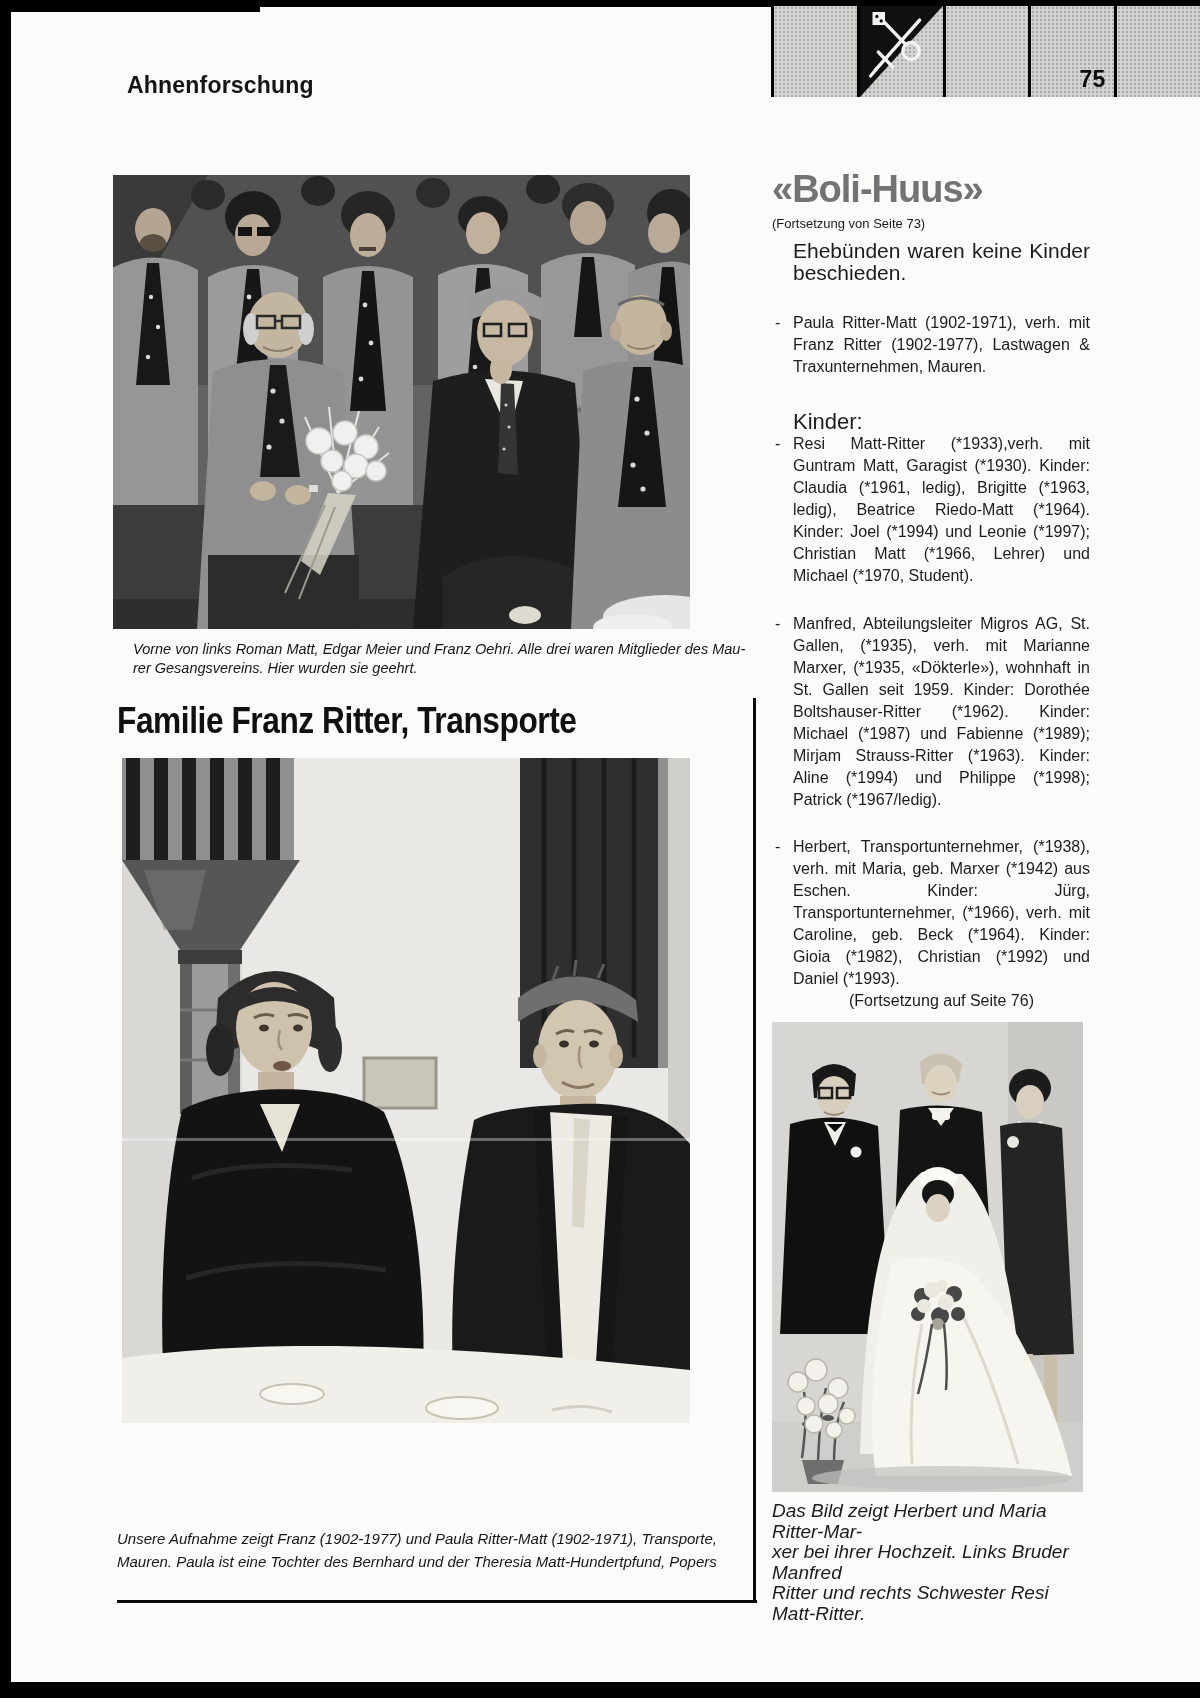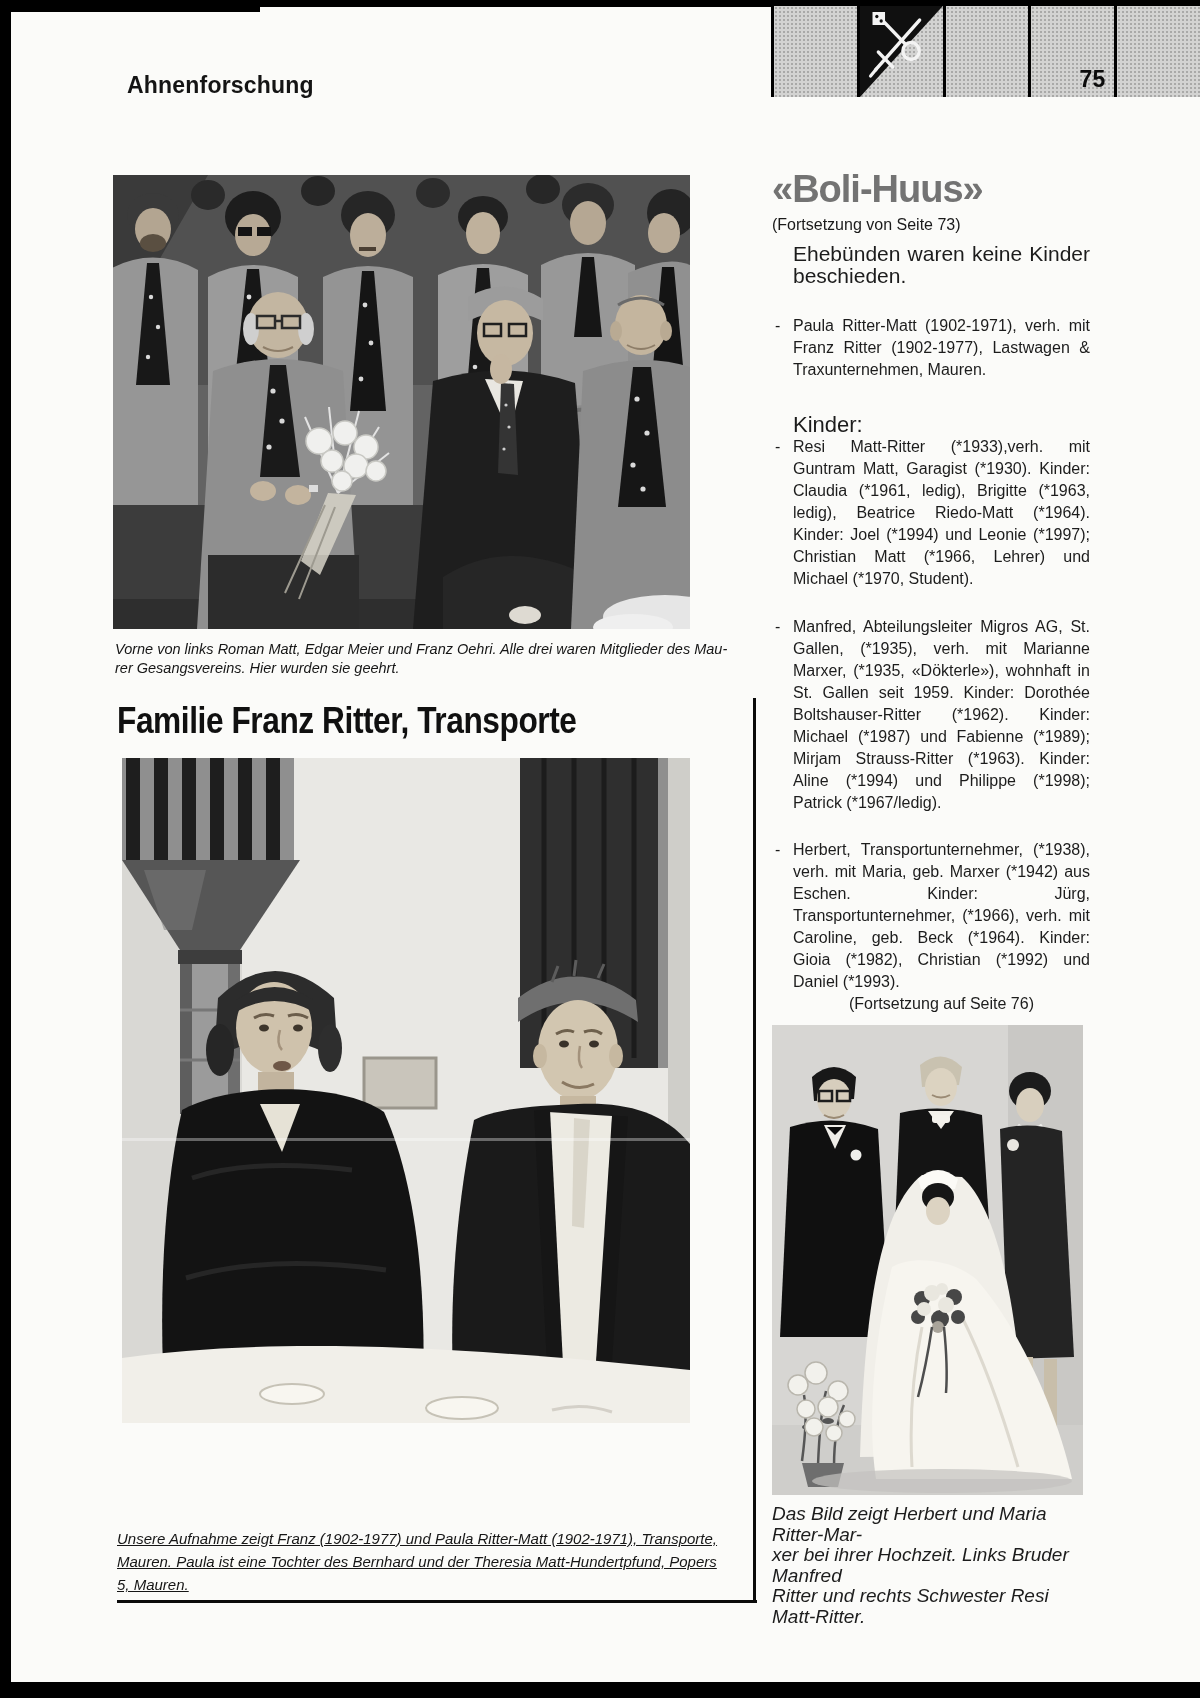--- a/index.html
+++ b/index.html
@@ -31,36 +31,36 @@
     background-image: radial-gradient(#a9a9a8 1px, rgba(0,0,0,0) 1.3px);
     background-size:4px 4px;
   }
   .band-box svg { position:absolute; left:0; top:0; width:100%; height:100%; display:block; }
   .page-num { position:absolute; right:9px; bottom:4px; font-size:23px; font-weight:bold; color:#0c0c0c; }
 
   .photo { position:absolute; display:block; }
   .photo svg { display:block; width:100%; height:100%; }
 
   .caption { font-style:italic; color:#161616; }
-  .caption1 { position:absolute; left:115px; top:640px; width:680px; font-size:14.5px; line-height:18.5px; }
-  .caption2 { position:absolute; left:117px; top:1527px; width:640px; font-size:15px; line-height:23px;text-decoration:underline; }
+  .caption1 { position:absolute; left:133px; top:640px; width:680px; font-size:14.5px; line-height:18.5px; }
+  .caption2 { position:absolute; left:117px; top:1527px; width:640px; font-size:15px; line-height:23px; }
 
   .headline {
     position:absolute; left:117px; top:700px;
     font-size:36px; font-weight:bold; letter-spacing:-.5px; white-space:nowrap;
     transform:scaleX(.88); transform-origin:left top; color:#101010;
   }
 
   .vrule { position:absolute; left:753px; top:698px; width:3px; height:905px; background:#0b0b0b; }
   .hrule { position:absolute; left:117px; top:1600px; width:640px; height:3px; background:#0b0b0b; }
 
   
   .rcol { position:absolute; left:772px; top:168px; width:318px; }
   .rtitle { font-size:38px; font-weight:bold; letter-spacing:-1px; color:#737373; }
-  .rcont  { margin-top:5px; font-size:16px; color:#1a1a1a; }
+  .rcont  { margin-top:5px; font-size:13px; color:#1a1a1a; }
   .rintro { margin-top:9px; padding-left:21px; font-size:21px; line-height:22px; text-align:justify; }
   .entry  { position:relative; padding-left:21px; font-size:16px; line-height:22px; text-align:justify; }
   .entry .dash { position:absolute; left:3px; top:0; }
   .entry .lead { font-weight:normal; }
   .e1 { margin-top:28px; }
   .kinder { margin-top:33px; padding-left:21px; font-size:22px; line-height:22px; }
   .e2 { margin-top:0; }
   .e3 { margin-top:26px; }
   .e4 { margin-top:25px; }
   .cont-on { padding-left:21px; font-size:16px; line-height:22px; text-align:center; }
@@ -336,21 +336,20 @@
       <ellipse cx="170" cy="636" rx="32" ry="10" fill="#f8f6f0" stroke="#c6c2b6" stroke-width="2"></ellipse>
       <ellipse cx="340" cy="650" rx="36" ry="11" fill="#f8f6f0" stroke="#c6c2b6" stroke-width="2"></ellipse>
       <path d="M430,652 q30,-8 60,2" stroke="#d4d0c8" stroke-width="3" fill="none"></path>
       <rect x="0" y="380" width="568" height="3" fill="#ffffff" opacity=".35"></rect>
     </svg>
   </div>
 
   <div class="caption caption2">
     <div>Unsere Aufnahme zeigt Franz (1902-1977) und Paula Ritter-Matt (1902-1971), Transporte,</div>
     <div>Mauren. Paula ist eine Tochter des Bernhard und der Theresia Matt-Hundertpfund, Popers</div>
-    <div>5, Mauren.</div>
   </div>
 
   <div class="vrule"></div>
   <div class="hrule"></div>
 
   <div class="rcol">
     <div class="rtitle">«Boli-Huus»</div>
     <div class="rcont">(Fortsetzung von Seite 73)</div>
     <p class="rintro">Ehebünden waren keine Kinder beschieden.</p>
 

